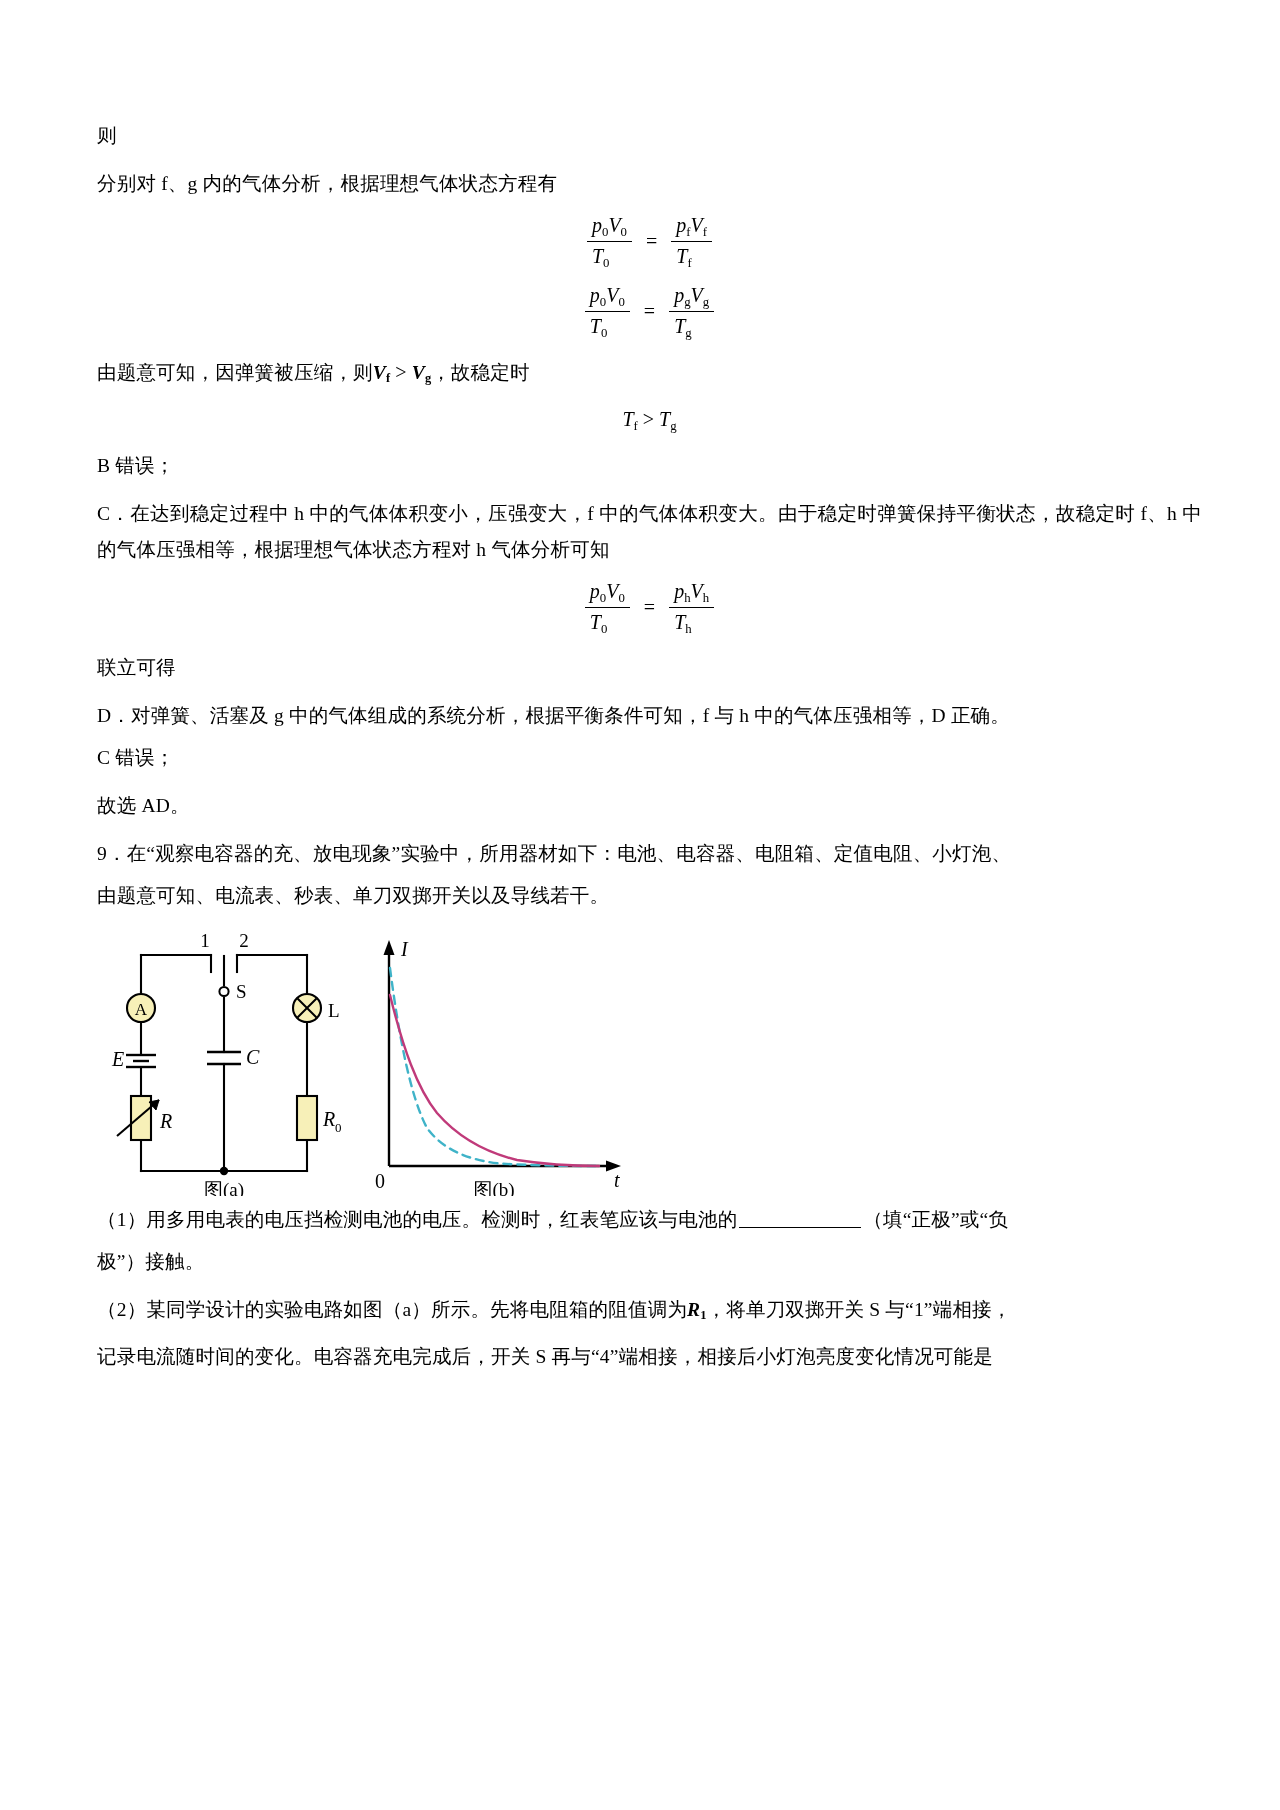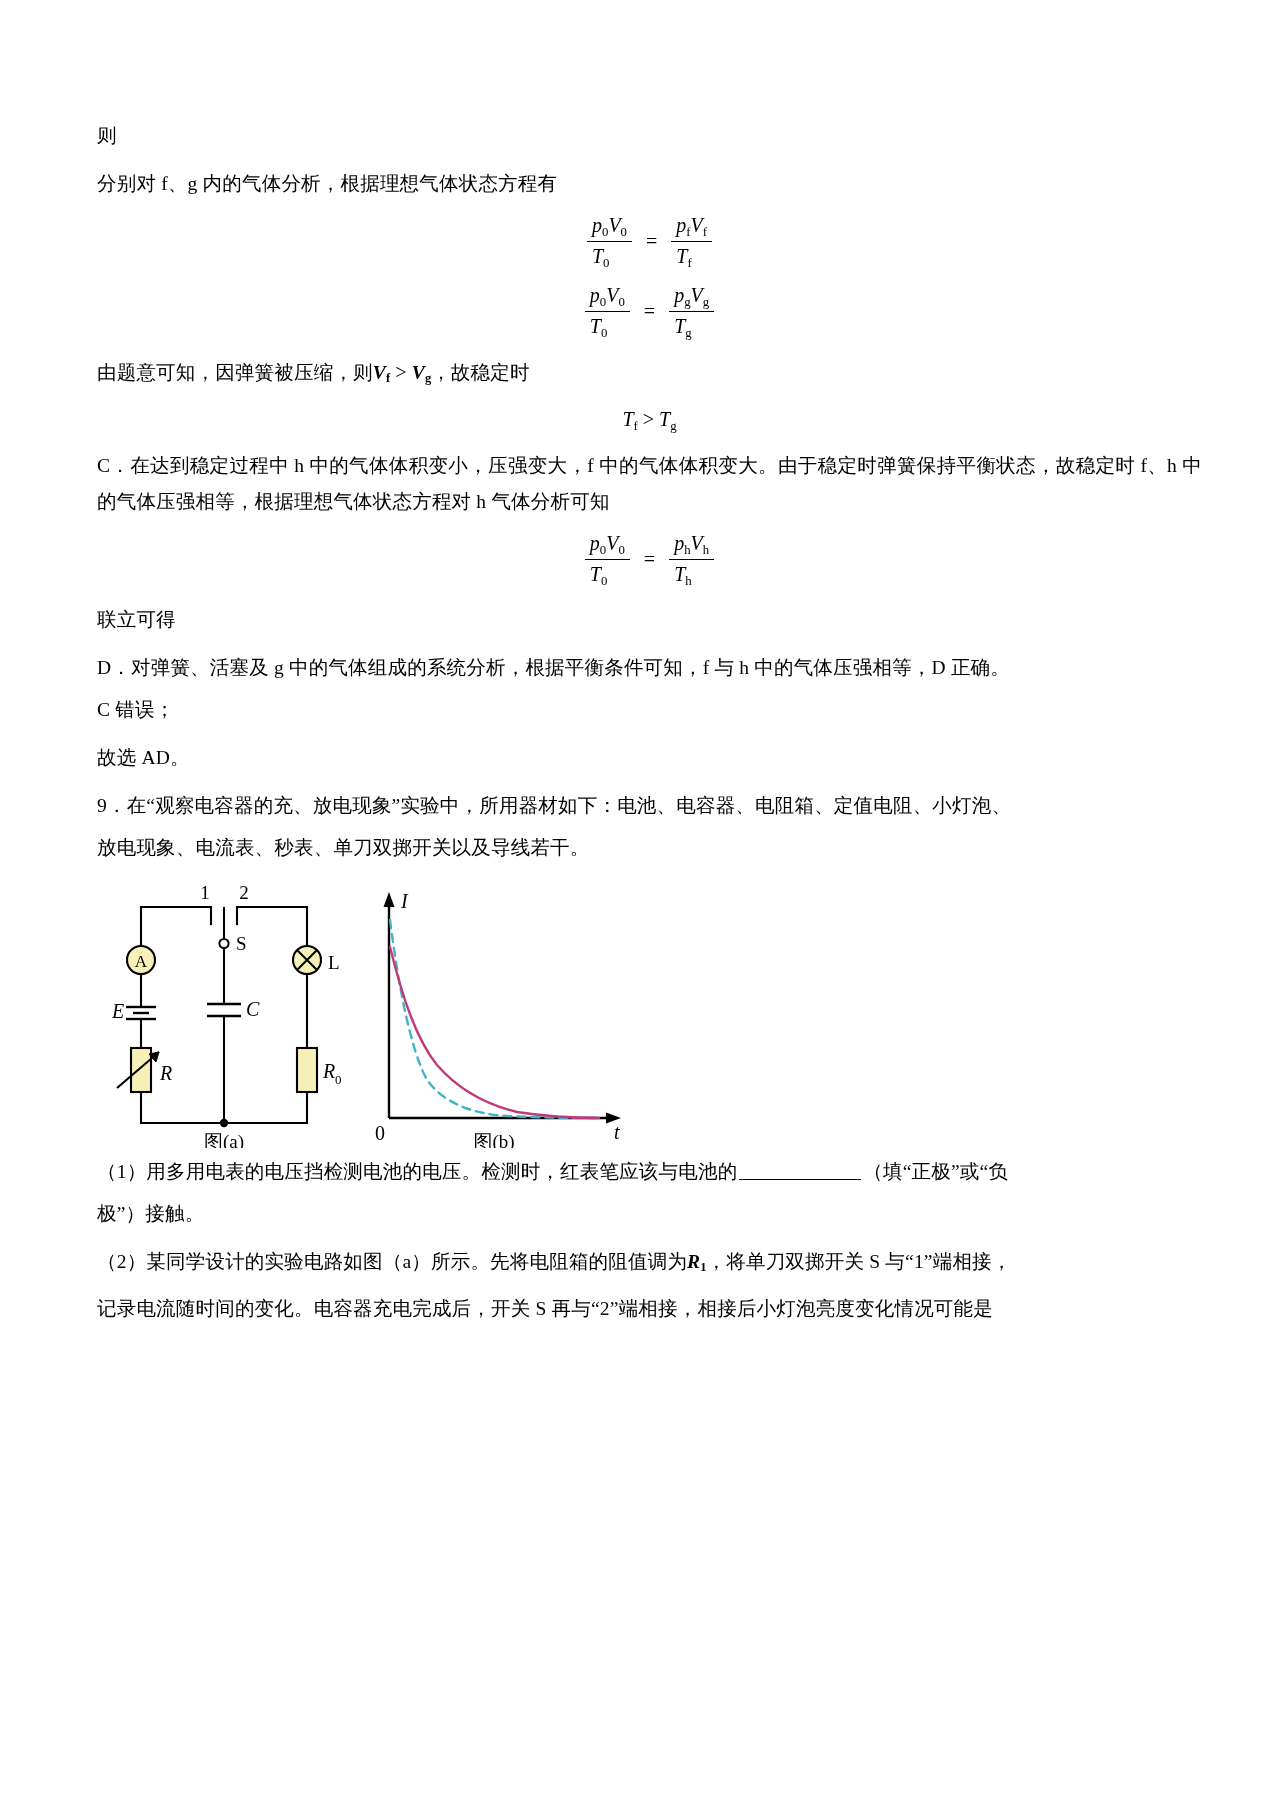--- a/index.html
+++ b/index.html
@@ -157,20 +157,21 @@
   </div>
 
   <p class="para">
     <span>由题意可知，因弹簧被压缩，则</span><span class="imath"><span>V</span><sub class="ms">f</sub></span><span class="op">&gt;</span><span class="imath"><span>V</span><sub class="ms">g</sub></span><span>，故稳定时</span>
   </p>
 
   <div class="formula-line">
     <span class="mi"><span>T</span><sub class="ms">f</sub></span><span class="op">&gt;</span><span class="mi"><span>T</span><sub class="ms">g</sub></span>
   </div>
 
+  <p class="para">B 错误；</p>
 
   <p class="para">C．在达到稳定过程中 h 中的气体体积变小，压强变大，f 中的气体体积变大。由于稳定时弹簧保持平衡状态，故稳定时 f、h 中的气体压强相等，根据理想气体状态方程对 h 气体分析可知</p>
 
   <div class="formula-line">
     <span class="frac">
       <span class="num"><span class="mi">p</span><sub class="ms">0</sub><span class="mi">V</span><sub class="ms">0</sub></span>
       <span class="den"><span class="mi">T</span><sub class="ms">0</sub></span>
     </span>
     <span class="eqsign">=</span>
     <span class="frac">
@@ -182,21 +183,21 @@
   <p class="para">联立可得</p>
 
 
   <p class="para tight">D．对弹簧、活塞及 g 中的气体组成的系统分析，根据平衡条件可知，f 与 h 中的气体压强相等，D 正确。</p>
 
   <p class="para">C 错误；</p>
 
   <p class="para">故选 AD。</p>
 
   <p class="para tight">9．在“观察电容器的充、放电现象”实验中，所用器材如下：电池、电容器、电阻箱、定值电阻、小灯泡、</p>
-  <p class="para">放电现象、电流表、秒表、单刀双掷开关以及导线若干。</p>
+  <p class="para">由题意可知、电流表、秒表、单刀双掷开关以及导线若干。</p>
 
   <div class="figure-row">
 
     <div class="fig-a">
       <svg width="250" height="268" viewBox="0 0 250 268" xmlns="http://www.w3.org/2000/svg">
         <g stroke="#000" stroke-width="2.1" fill="none" stroke-linecap="square">
 
           <path d="M 32 27 L 32 64"></path>
           <path d="M 32 27 L 102 27"></path>
           <path d="M 102 27 L 102 44"></path>
@@ -293,16 +294,16 @@
   </div>
 
   <p class="para tight">
     <span>（1）用多用电表的电压挡检测电池的电压。检测时，红表笔应该与电池的</span><span class="blank-line"></span><span>（填“正极”或“负</span>
   </p>
   <p class="para">极”）接触。</p>
 
   <p class="para tight">
     <span>（2）某同学设计的实验电路如图（a）所示。先将电阻箱的阻值调为</span><span class="imath"><span>R</span><sub class="ms">1</sub></span><span>，将单刀双掷开关 S 与“1”端相接，</span>
   </p>
-  <p class="para">记录电流随时间的变化。电容器充电完成后，开关 S 再与“2”端相接，相接后小灯泡亮度变化情况可能是</p>
+  <p class="para">记录电流随时间的变化。电容器充电完成后，开关 S 再与“4”端相接，相接后小灯泡亮度变化情况可能是</p>
 
 </div>
 </div>
 
 </body></html>

